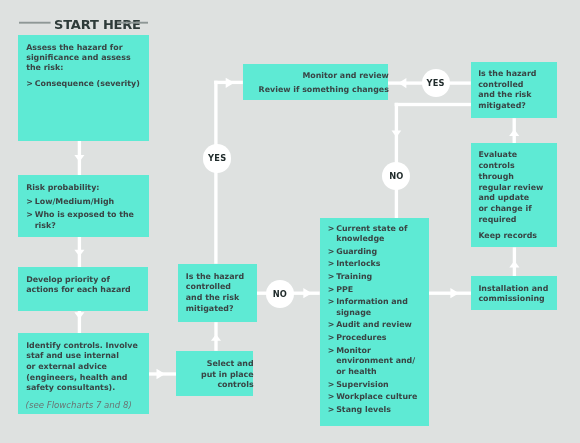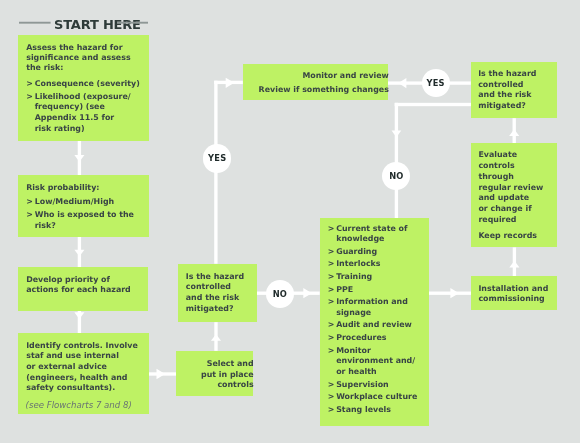--- a/index.html
+++ b/index.html
@@ -4,21 +4,21 @@
 <title>Risk Management Flowchart</title>
 <style>
   html,body{margin:0;padding:0;}
   body{
     width:580px;height:443px;overflow:hidden;
     background:#dee1e0;
     font-family:"DejaVu Sans",sans-serif;
     -webkit-font-smoothing:antialiased;
   }
   #stage{position:relative;width:580px;height:443px;}
-  .box{position:absolute;background:#bef264;box-sizing:border-box;}
+  .box{position:absolute;background:#5eead4;box-sizing:border-box;}
   .tx{position:absolute;color:#394545;font-size:7.9px;line-height:10.7px;font-weight:700;letter-spacing:0px;}
   .note{color:#697473;font-style:italic;font-weight:400;font-size:8.6px;}
   .tight{line-height:10.05px;}
   .circ{position:absolute;background:#fff;border-radius:50%;display:flex;align-items:center;justify-content:center;
         font-size:8.3px;font-weight:700;color:#1f2a2a;letter-spacing:0.2px;}
   .startline{position:absolute;overflow:visible;}
   .starttxt{position:absolute;font-size:13px;font-weight:700;color:#2e3b39;letter-spacing:-0.2px;}
   .bullet{padding-left:8.5px;}
   .bullet:before{content:">";position:absolute;left:0;top:0;}
   #controls-list .bullet{position:relative;line-height:10.65px;margin-bottom:1.95px;}
@@ -63,24 +63,20 @@
     <rect x="394.70" y="102.83" width="76.40" height="3.35" fill="#ffffff"></rect>
     <rect x="394.72" y="102.80" width="3.35" height="115.40" fill="#ffffff"></rect>
     <path d="M391.55 130.60 H401.25 L396.40 137.20 Z" fill="#ffffff"></path>
   </svg>
 
   <div class="box" style="left:18px;top:35px;width:130.5px;height:106px;">
     <div class="tx tight" style="left:8.2px;top:8.2px;width:124px;white-space:pre-line;">Assess the hazard for
 significance and assess
 the risk:</div>
     <div class="tx bullet" style="left:8.2px;top:44px;width:124px;white-space:pre-line;">Consequence (severity)</div>
-    <div class="tx bullet" style="left:8.2px;top:56.5px;width:124px;white-space:pre-line;">Likelihood (exposure/
-frequency) (see
-Appendix 11.5 for
-risk rating)</div>
   </div>
 
   <div class="box" style="left:18px;top:175.4px;width:130.5px;height:61.5px;">
     <div class="tx" style="left:8.2px;top:7.6px;width:124px;white-space:pre-line;">Risk probability:</div>
     <div class="tx bullet" style="left:8.2px;top:21.2px;width:124px;white-space:pre-line;">Low/Medium/High</div>
     <div class="tx bullet" style="left:8.2px;top:34.7px;width:124px;white-space:pre-line;">Who is exposed to the
 risk?</div>
   </div>
 
   <div class="box" style="left:18px;top:267.3px;width:129.5px;height:44px;">

